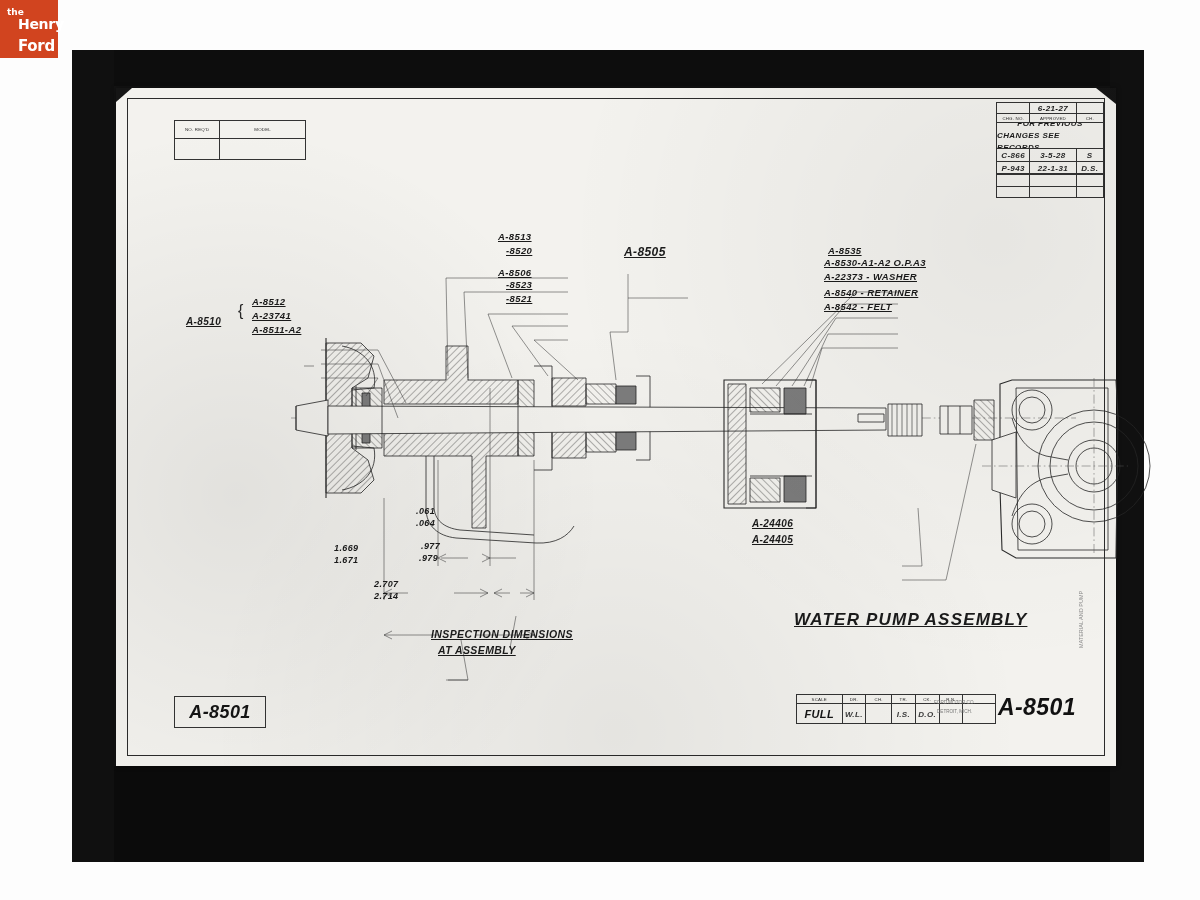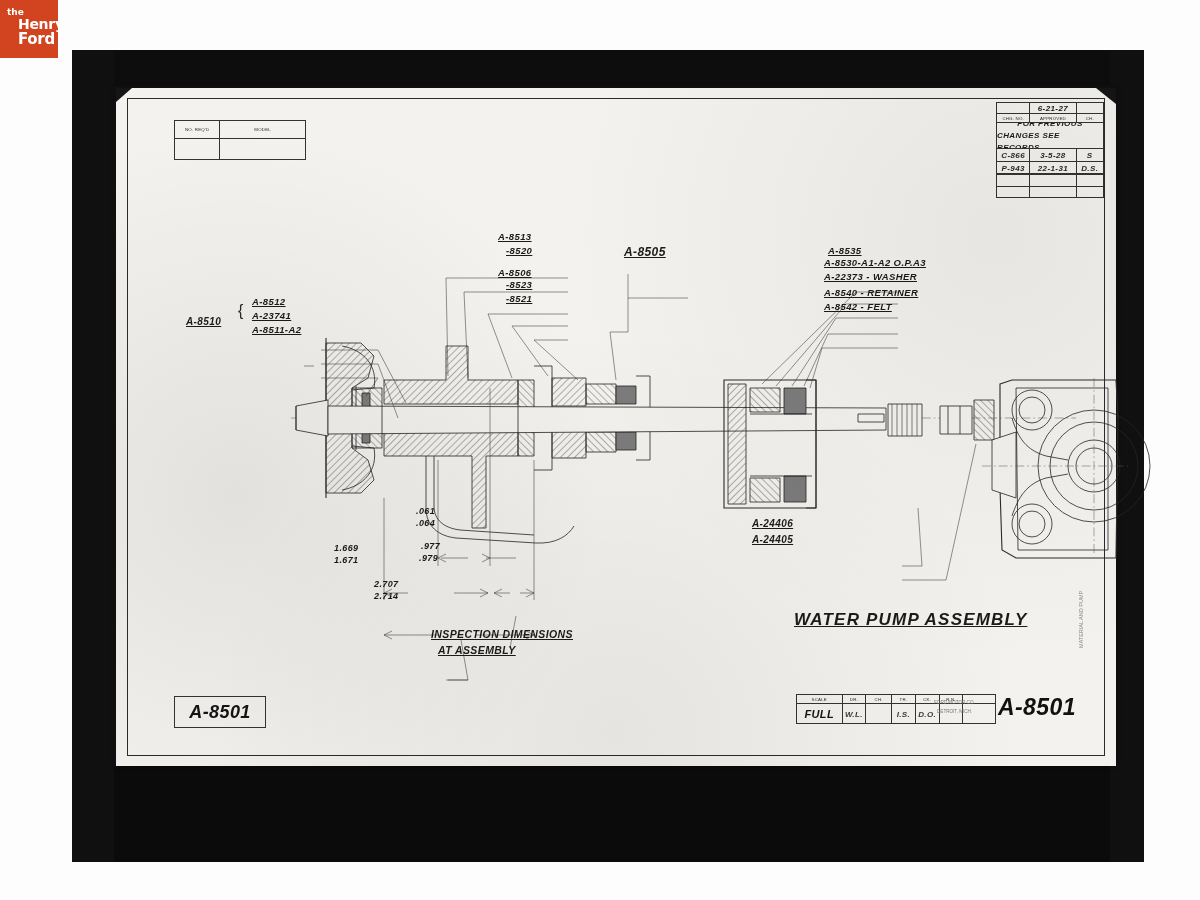--- a/index.html
+++ b/index.html
@@ -5,21 +5,21 @@
   html,body{margin:0;padding:0;background:#ffffff;}
   body{width:1200px;height:900px;overflow:hidden;font-family:"Liberation Sans",sans-serif;}
 
   #stage{position:relative;width:1200px;height:900px;background:#fdfdfd;}
 
   
   #hf-logo{position:absolute;left:0;top:0;width:58px;height:58px;background:#d1441f;
            color:#fff;font-family:"DejaVu Sans",sans-serif;line-height:1;}
   #hf-logo .l1{position:absolute;left:7px;top:8px;font-size:9px;font-weight:700;}
   #hf-logo .l2{position:absolute;left:18px;top:17px;font-size:14px;font-weight:700;letter-spacing:-.3px;}
-  #hf-logo .l3{position:absolute;left:18px;top:32px;font-size:15px;font-weight:700;letter-spacing:-.3px;}
+  #hf-logo .l3{position:absolute;left:18px;top:39px;font-size:15px;font-weight:700;letter-spacing:-.3px;}
 
   
   #photo{position:absolute;left:72px;top:50px;width:1072px;height:812px;
          background:#131313;}
   #photo .blkT{position:absolute;left:0;top:0;width:100%;height:36px;background:#0d0d0d;}
   #photo .blkB{position:absolute;left:0;bottom:0;width:100%;height:96px;background:#0b0b0b;}
   #photo .blkL{position:absolute;left:0;top:0;width:42px;height:100%;background:#101010;}
   #photo .blkR{position:absolute;right:0;top:0;width:34px;height:100%;background:#101010;}
 
   

